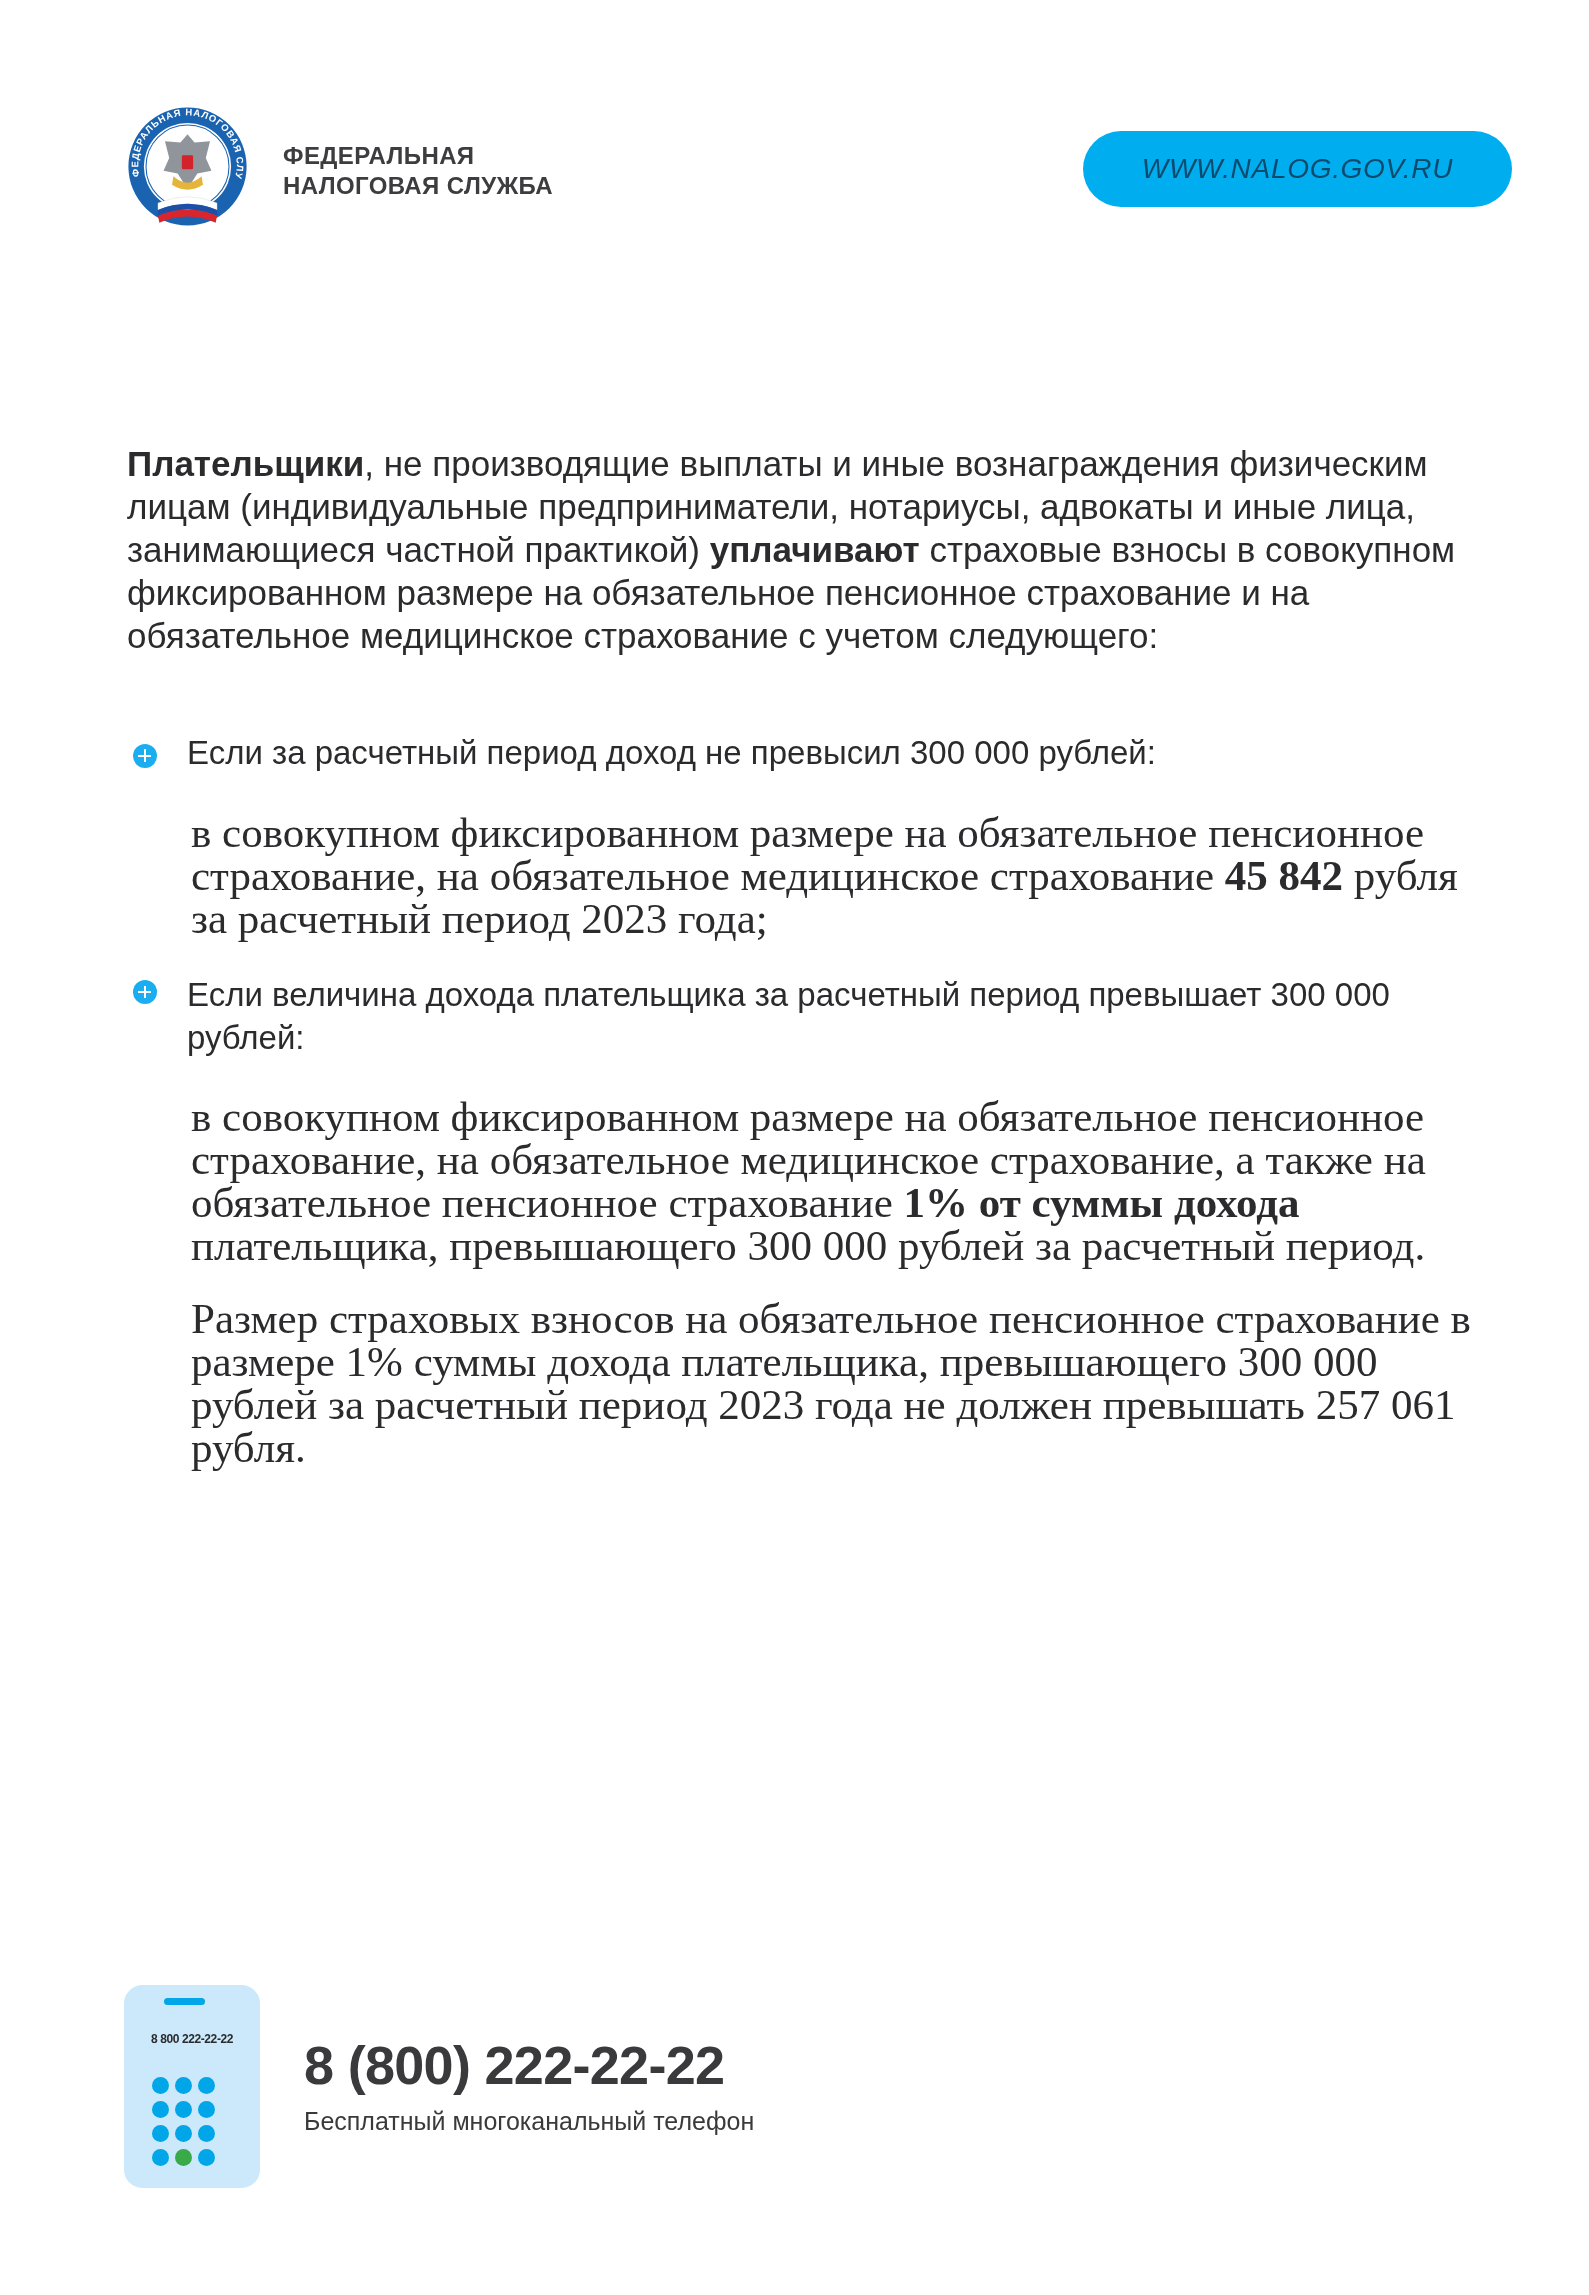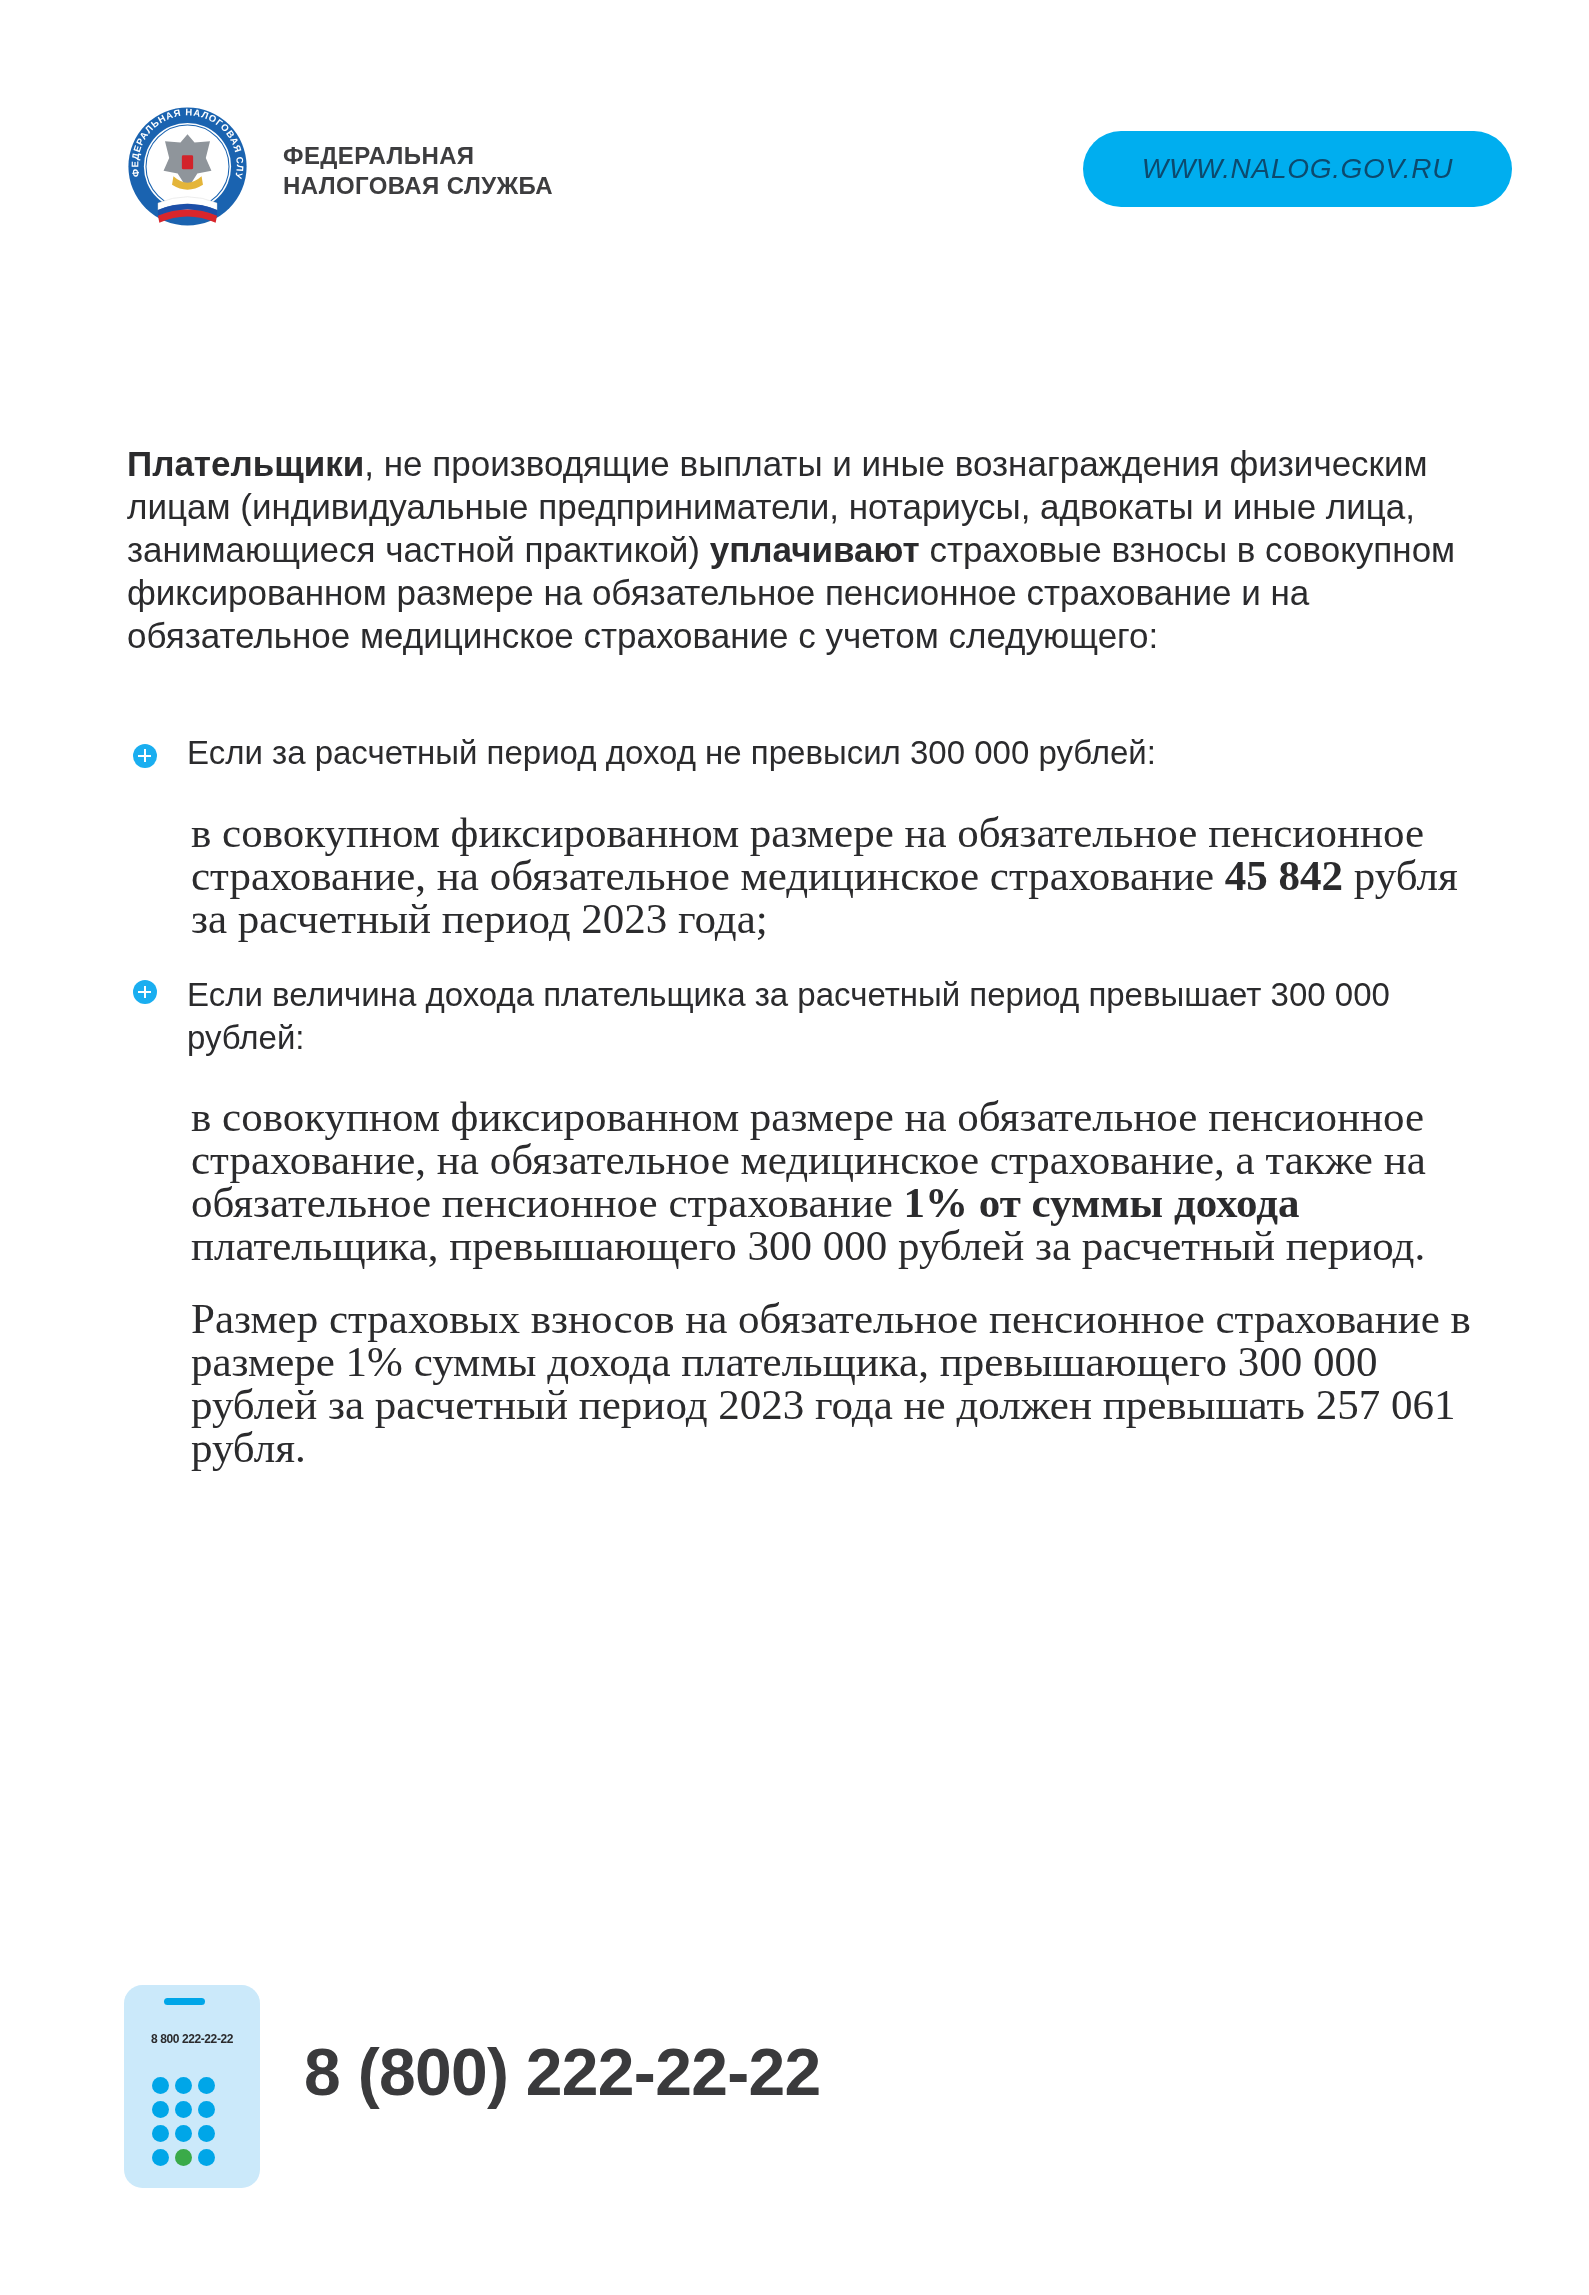--- a/index.html
+++ b/index.html
@@ -39,21 +39,21 @@
                  background: #cbe9fa; border-radius: 18.4px; }
   .phone-illus .speaker { position: absolute; left: 40px; top: 13.4px; width: 41px; height: 6.4px;
                           background: #00a6e8; border-radius: 3.5px; }
   .phone-illus .num { position: absolute; left: 0; right: 0; top: 47px; text-align: center;
                       font-size: 12px; font-weight: 700; color: #2b2b2d; letter-spacing: -0.4px; }
   .keypad { position: absolute; left: 27.5px; top: 92px; display: grid;
             grid-template-columns: repeat(3, 17px); grid-gap: 7px 6.4px; }
   .key { width: 17px; height: 17px; border-radius: 50%; background: #00a6e8; }
   .key.green { background: #3aaa49; }
 
-  .hotline { position: absolute; left: 304px; top: 2034px; font-size: 66px; font-weight: 700; color: #3a3a3c;
+  .hotline { position: absolute; left: 304px; top: 2034px; font-size: 54px; font-weight: 700; color: #3a3a3c;
              letter-spacing: -0.7px; }
   .hotline-desc { position: absolute; left: 304px; top: 2105px; font-size: 25px; line-height: 32.5px; color: #3a3a3c; }
 </style>
 </head>
 <body>
 
 <div class="logo">
   <svg width="121" height="121" viewBox="0 0 172 172">
     <circle cx="86" cy="86" r="84" fill="#1a63b0"></circle>
     <circle cx="86" cy="86" r="62" fill="#ffffff"></circle>
@@ -112,14 +112,15 @@
     <span class="key"></span>
     <span class="key"></span>
     <span class="key"></span>
     <span class="key"></span>
     <span class="key green"></span>
     <span class="key"></span>
   </div>
 </div>
 <div class="hotline">8 (800) 222-22-22</div>
 <div class="hotline-desc">
+  <div>Бесплатный многоканальный телефон</div>
 </div>
 
 
 </body></html>

